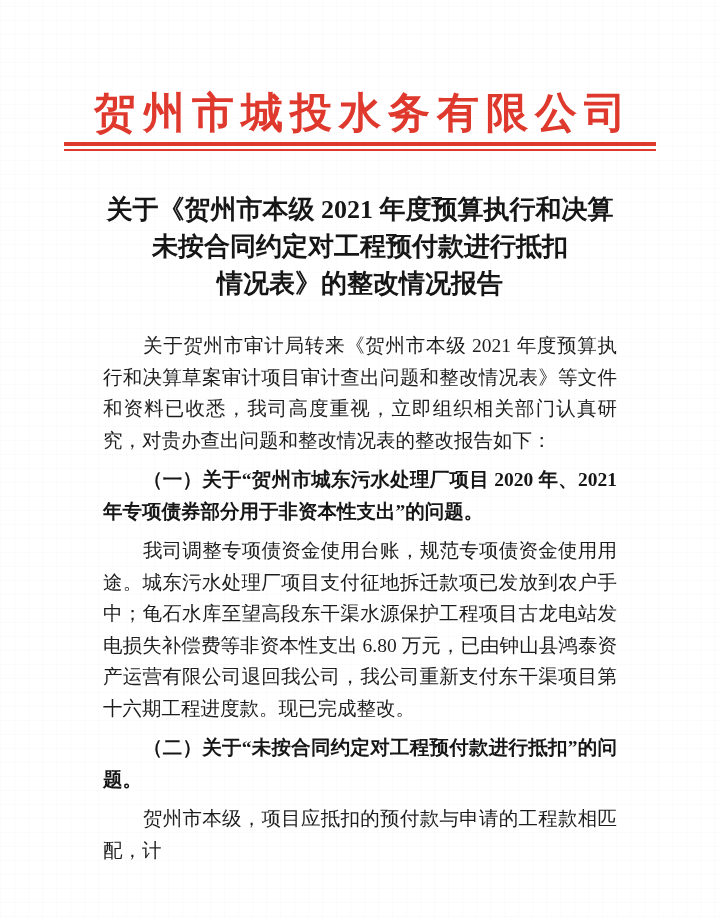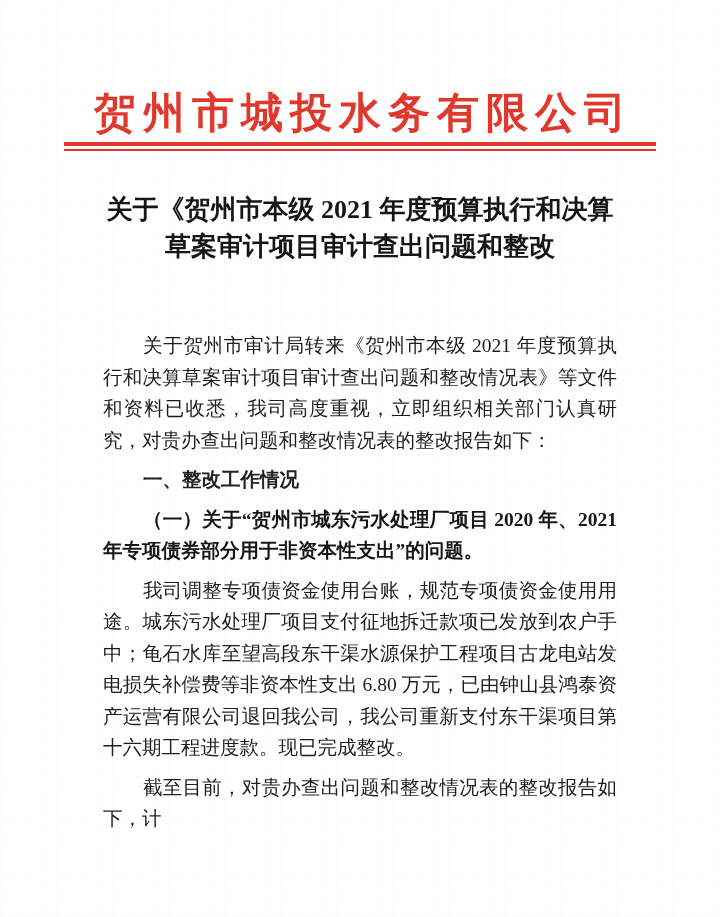--- a/index.html
+++ b/index.html
@@ -94,24 +94,25 @@
 
   <div class="letterhead-name">贺州市城投水务有限公司</div>
 
   <div class="letterhead-divider">
     <div class="divider-thick"></div>
     <div class="divider-thin"></div>
   </div>
 
   <div class="doc-title">
     <div>关于《贺州市本级 2021 年度预算执行和决算</div>
-    <div>草案审计项目审计查出问题和整改</div>
+    <div>未按合同约定对工程预付款进行抵扣</div>
+    <div>情况表》的整改情况报告</div>
   </div>
 
   <div class="doc-body">
     <p class="block-paragraph">关于贺州市审计局转来《贺州市本级 2021 年度预算执行和决算草案审计项目审计查出问题和整改情况表》等文件和资料已收悉，我司高度重视，立即组织相关部门认真研究，对贵办查出问题和整改情况表的整改报告如下：</p>
-    <p class="block-section-heading">一、整改工作情况</p>
     <p class="block-item-heading">（一）关于“贺州市城东污水处理厂项目 2020 年、2021 年专项债券部分用于非资本性支出”的问题。</p>
     <p class="block-paragraph">我司调整专项债资金使用台账，规范专项债资金使用用途。城东污水处理厂项目支付征地拆迁款项已发放到农户手中；龟石水库至望高段东干渠水源保护工程项目古龙电站发电损失补偿费等非资本性支出 6.80 万元，已由钟山县鸿泰资产运营有限公司退回我公司，我公司重新支付东干渠项目第十六期工程进度款。现已完成整改。</p>
-    <p class="block-paragraph">截至目前，对贵办查出问题和整改情况表的整改报告如下，计</p>
+    <p class="block-item-heading">（二）关于“未按合同约定对工程预付款进行抵扣”的问题。</p>
+    <p class="block-paragraph">贺州市本级，项目应抵扣的预付款与申请的工程款相匹配，计</p>
   </div>
 
 </div>
 
 </body></html>

